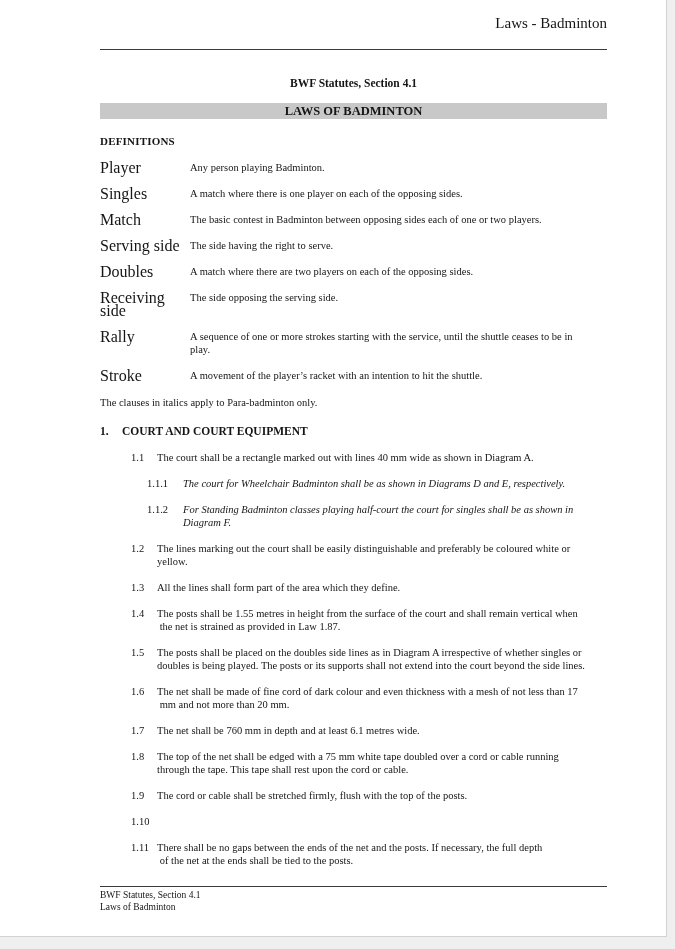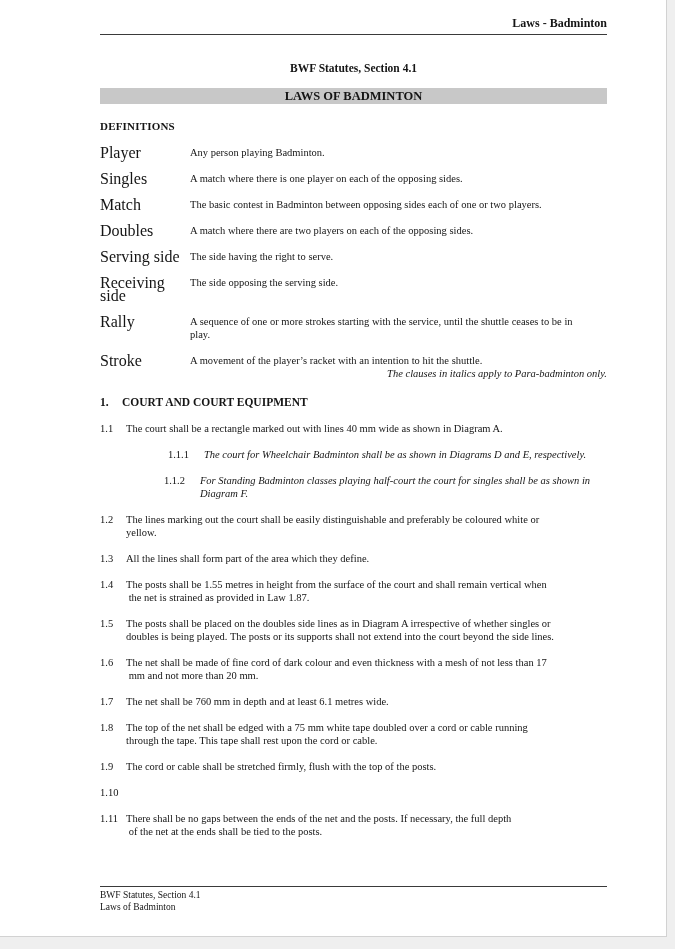--- a/index.html
+++ b/index.html
@@ -14,24 +14,24 @@
   .page {
     position:absolute; left:0; top:0;
     width:666px; height:936px;
     background:#ffffff;
     border-right:1px solid #d2d2d2;
     border-bottom:1px solid #d2d2d2;
   }
   .content { margin-left:100px; width:507px; }
 
   .running-header {
-    padding-top:17px; padding-bottom:4px;
+    padding-top:17px; padding-bottom:19px;
     border-bottom:1px solid #3a3a3a;
     text-align:right;
-    font-size:12px; line-height:13px;font-weight:bold;
+    font-size:15px; line-height:13px;
   }
   .doc-title {
     margin-top:26px;
     text-align:center; font-weight:bold;
     font-size:11.5px; line-height:14px;
   }
   .banner {
     margin-top:13px;
     background:#c8c8c8;
     text-align:center; font-weight:bold;
@@ -39,33 +39,33 @@
   }
   .defs-heading {
     margin-top:16px; font-weight:bold;
     font-size:11px; line-height:13px; letter-spacing:0.2px;
   }
   .line { white-space:pre; line-height:13px; font-size:10.5px; }
   .def-row { display:flex; margin-top:13px; }
   .def-row .term { width:90px; flex:none; font-size:16px; line-height:13px; }
   .def-row .def  { flex:1; }
 
-  .note { font-style:italic; font-size:10.5px; line-height:13px;text-align:right; }
+  .note { margin-top:14px; font-size:10.5px; line-height:13px; }
 
   .section-heading {
     display:flex; margin-top:15px;
     font-weight:bold; font-size:11.5px; line-height:14px;
   }
   .sec-num { width:22px; flex:none; }
 
   .item { display:flex; margin-top:13px; }
   .item .num  { flex:none; font-size:10.5px; line-height:13px; }
-  .item.lvl1  { margin-left:0; }
+  .item.lvl1  { margin-left:31px; }
   .item.lvl1 .num { width:26px; }
-  .item.lvl2  { margin-left:47px;justify-content:center; }
+  .item.lvl2  { margin-left:47px; }
   .item.lvl2 .num { width:36px; }
   .item.italic .body .line { font-style:italic; }
 
   .footer {
     position:absolute; left:100px; top:886px; width:507px;
     border-top:1px solid #3a3a3a; padding-top:3px;
     font-size:9.5px; line-height:11.5px;
   }
 </style>
 </head>
@@ -98,29 +98,29 @@
         <div class="line">A match where there is one player on each of the opposing sides.</div>
       </div>
     </div>
     <div class="def-row">
       <div class="term">Match</div>
       <div class="def">
         <div class="line">The basic contest in Badminton between opposing sides each of one or two players.</div>
       </div>
     </div>
     <div class="def-row">
+      <div class="term">Serving side</div>
+      <div class="def">
+        <div class="line">The side having the right to serve.</div>
+      </div>
+    </div>
+    <div class="def-row">
       <div class="term">Doubles</div>
       <div class="def">
         <div class="line">A match where there are two players on each of the opposing sides.</div>
-      </div>
-    </div>
-    <div class="def-row">
-      <div class="term">Serving side</div>
-      <div class="def">
-        <div class="line">The side having the right to serve.</div>
       </div>
     </div>
     <div class="def-row">
       <div class="term">Receiving side</div>
       <div class="def">
         <div class="line">The side opposing the serving side.</div>
       </div>
     </div>
     <div class="def-row">
       <div class="term">Rally</div>

